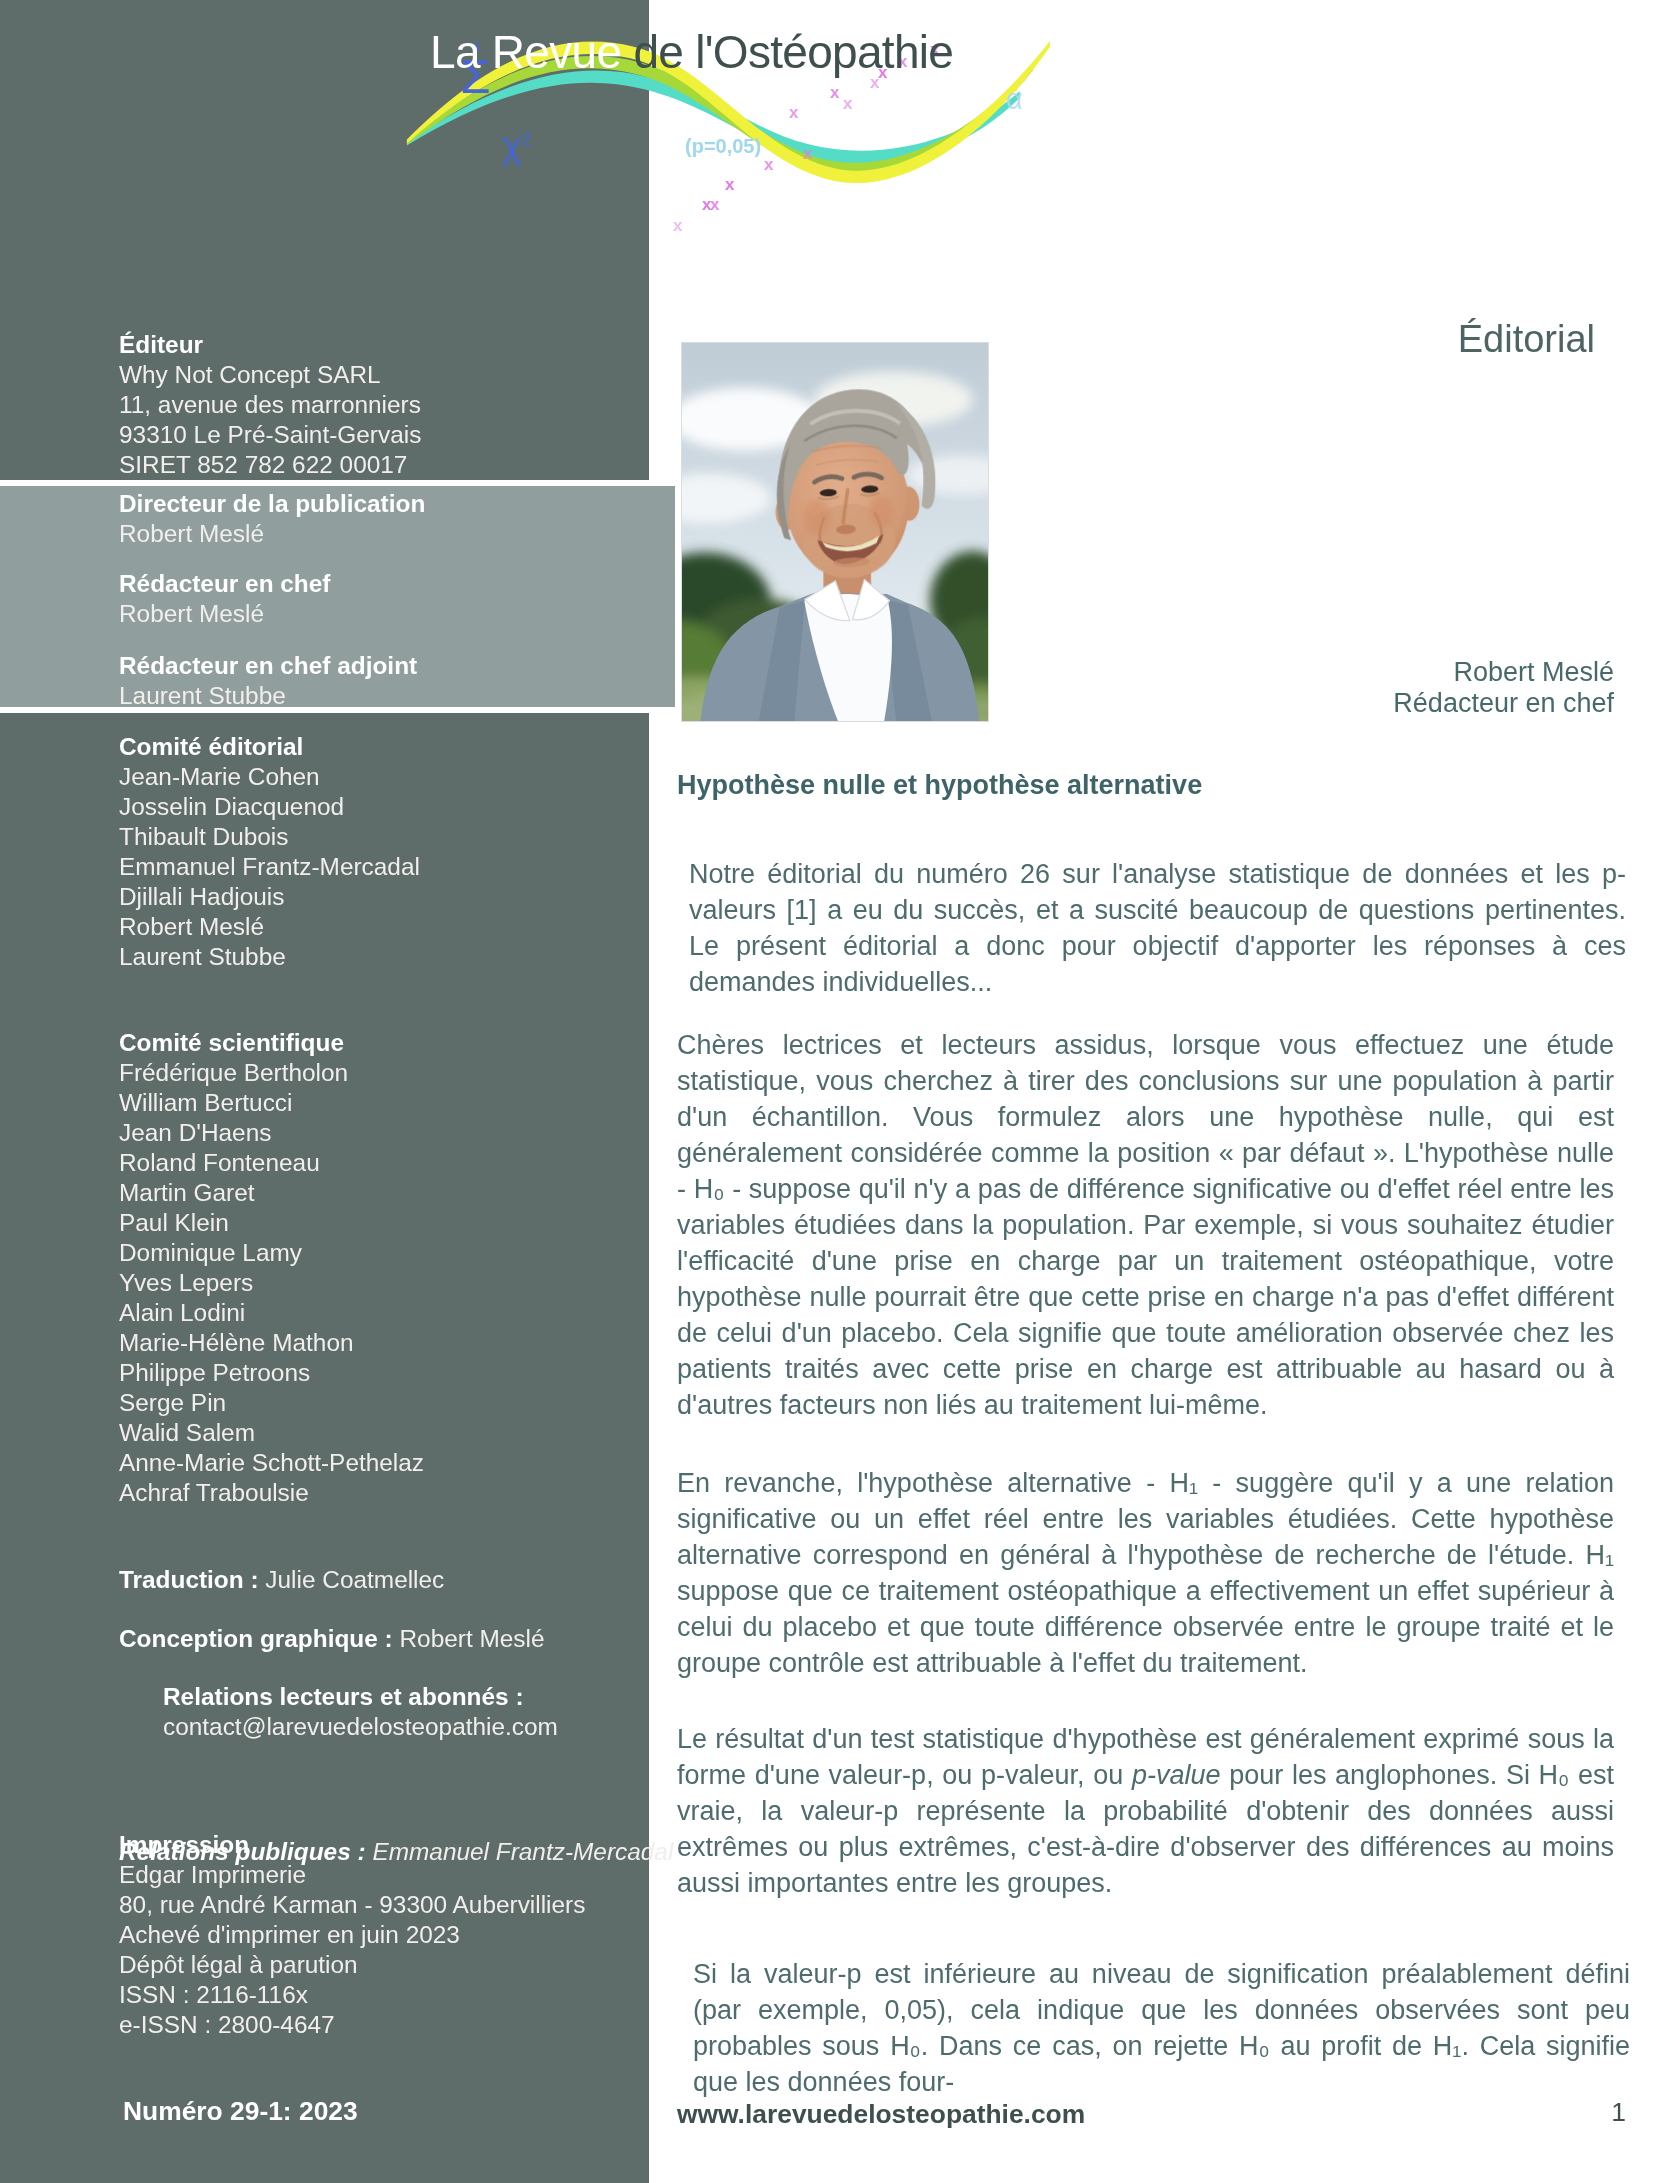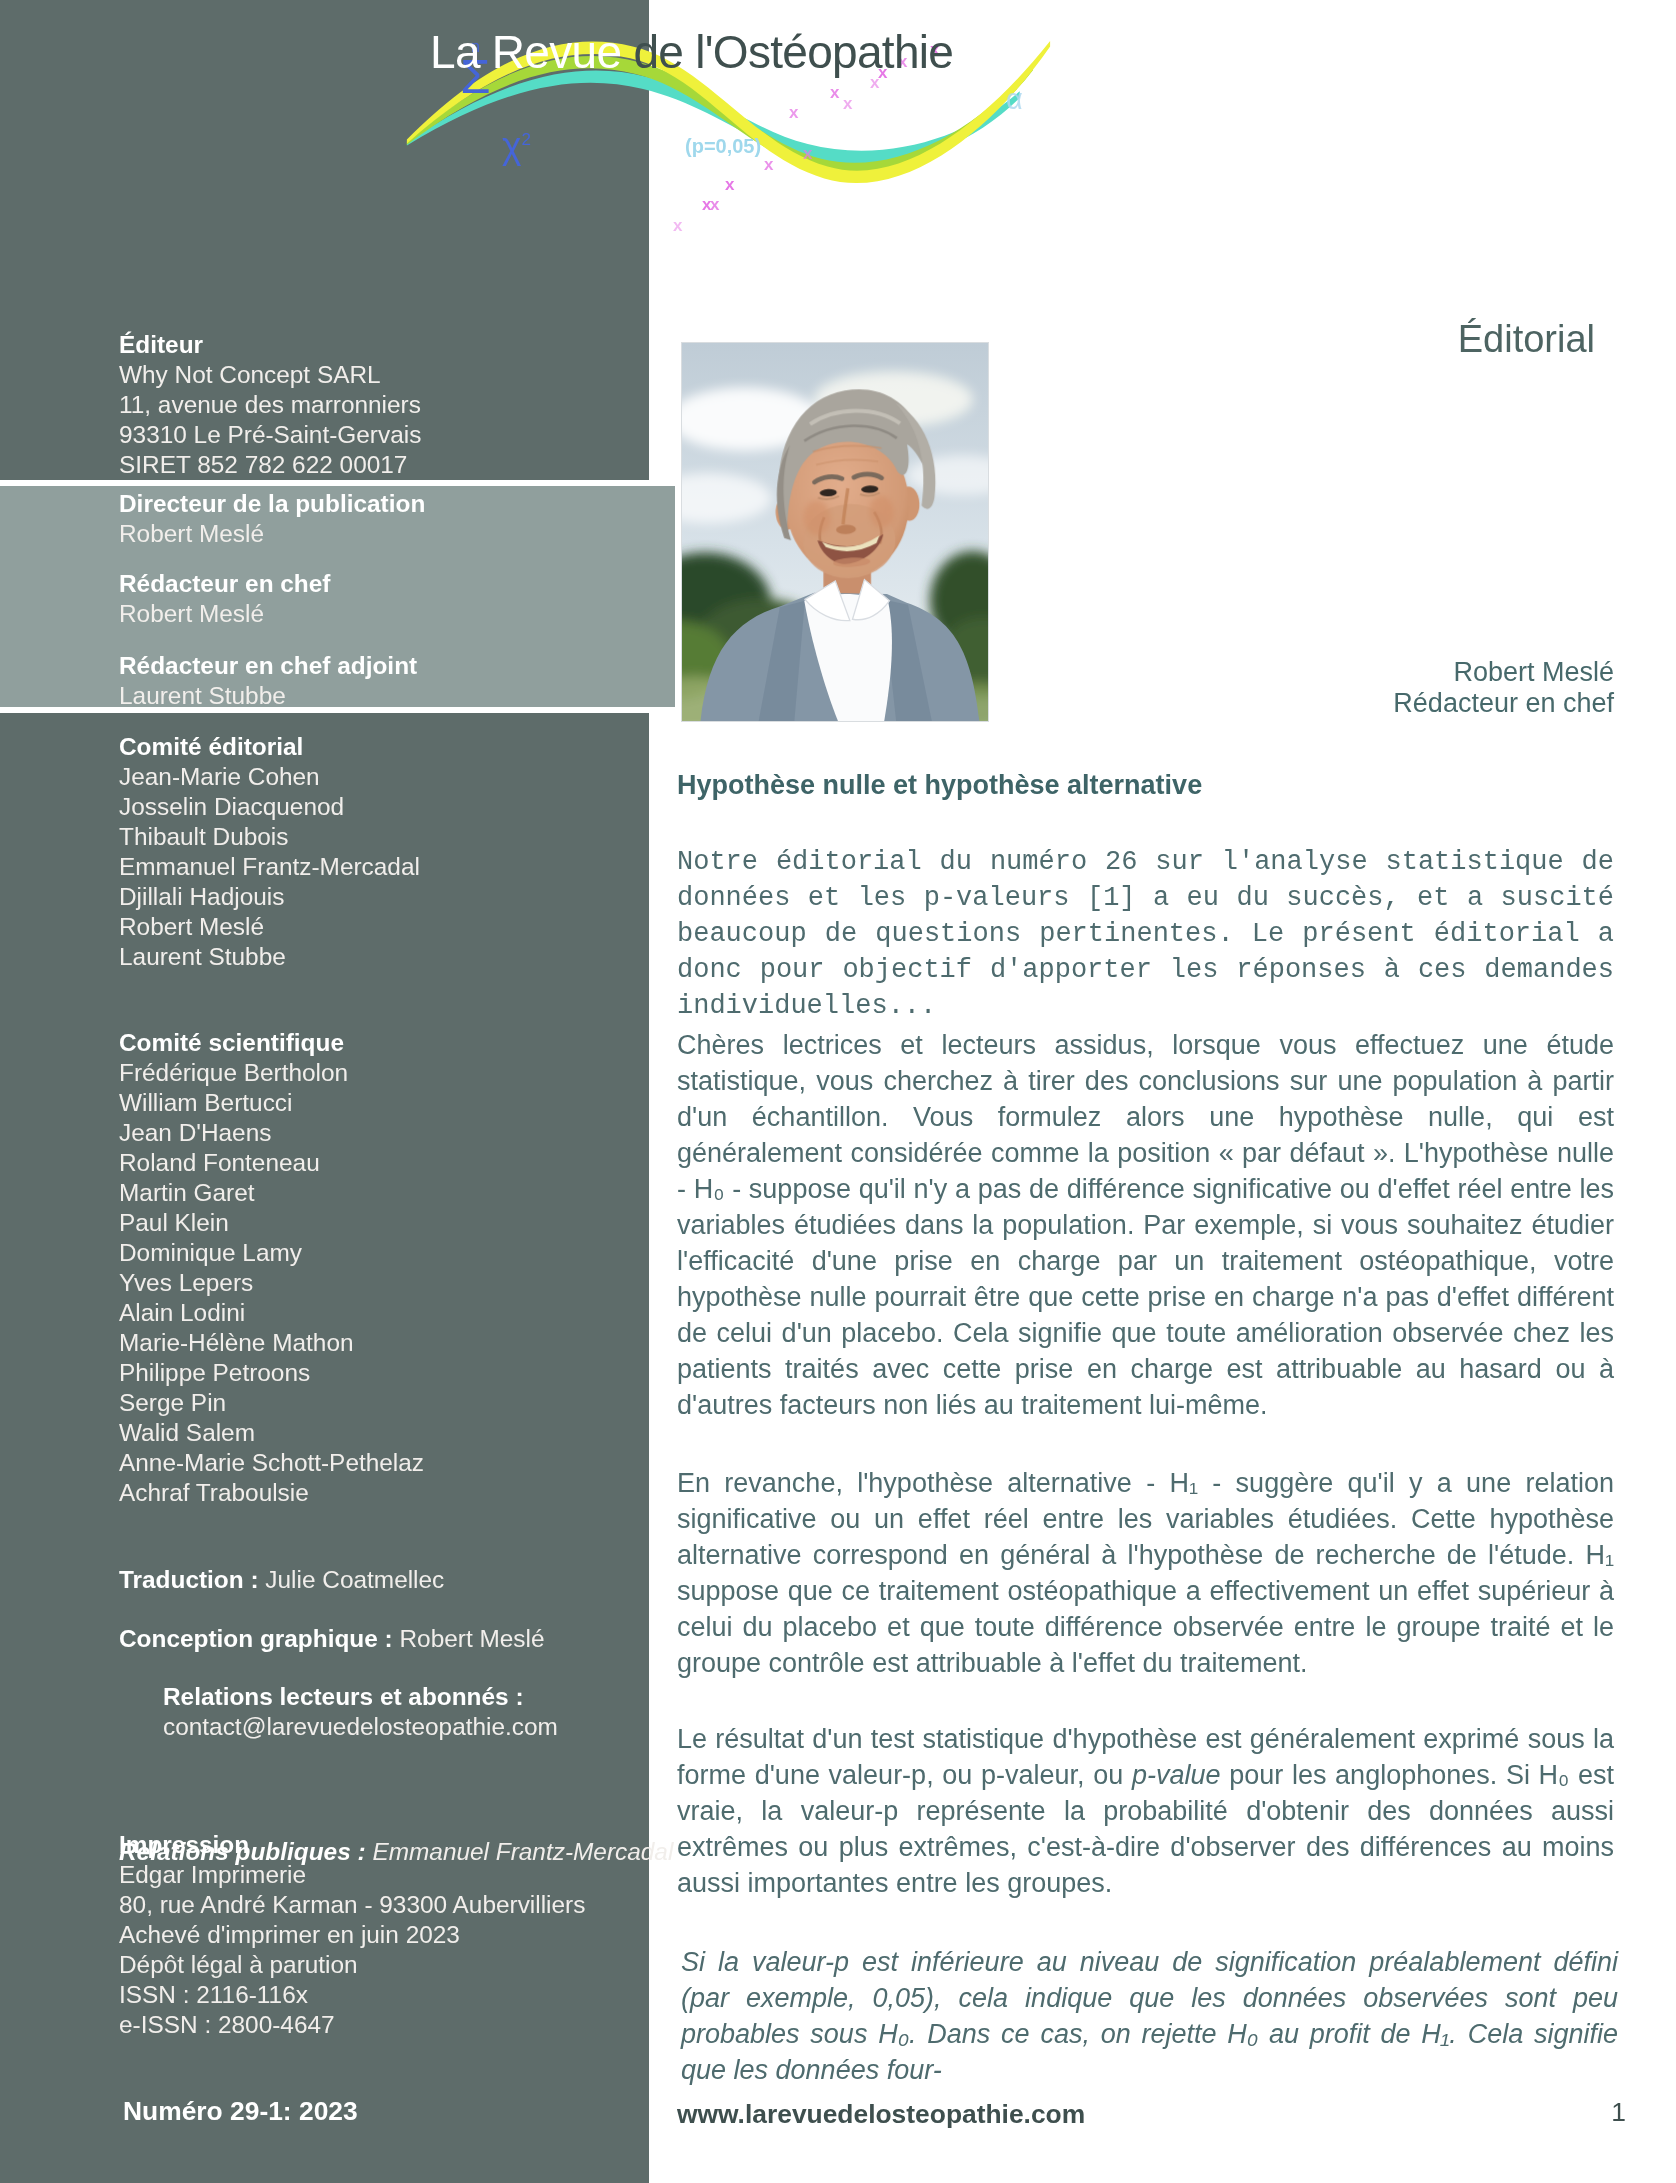--- a/index.html
+++ b/index.html
@@ -242,24 +242,24 @@
     <path d="M314,390 L276,358 L258,418 C280,422 300,410 314,390 Z" fill="#ffffff" stroke="#d9dde2" stroke-width="2"></path>
   </svg>
 
   <div class="abs byline">
     <div>Robert Meslé</div>
     <div>Rédacteur en chef</div>
   </div>
 
   <div class="abs article-h">Hypothèse nulle et hypothèse alternative</div>
 
-  <p class="abs para" style="top:844px;margin:0;font-family:Liberation Mono, monospace;">Notre éditorial du numéro 26 sur l'analyse statistique de données et les p-valeurs [1] a eu du succès, et a suscité beaucoup de questions pertinentes. Le présent éditorial a donc pour objectif d'apporter les réponses à ces demandes individuelles...</p>
+  <p class="abs para" style="top:844px;margin:12px;">Notre éditorial du numéro 26 sur l'analyse statistique de données et les p-valeurs [1] a eu du succès, et a suscité beaucoup de questions pertinentes. Le présent éditorial a donc pour objectif d'apporter les réponses à ces demandes individuelles...</p>
   <p class="abs para" style="top:1027px;margin:0;">Chères lectrices et lecteurs assidus, lorsque vous effectuez une étude statistique, vous cherchez à tirer des conclusions sur une population à partir d'un échantillon. Vous formulez alors une hypothèse nulle, qui est généralement considérée comme la position « par défaut ». L'hypothèse nulle - H₀ - suppose qu'il n'y a pas de différence significative ou d'effet réel entre les variables étudiées dans la population. Par exemple, si vous souhaitez étudier l'efficacité d'une prise en charge par un traitement ostéopathique, votre hypothèse nulle pourrait être que cette prise en charge n'a pas d'effet différent de celui d'un placebo. Cela signifie que toute amélioration observée chez les patients traités avec cette prise en charge est attribuable au hasard ou à d'autres facteurs non liés au traitement lui-même.</p>
   <p class="abs para" style="top:1465px;margin:0;">En revanche, l'hypothèse alternative - H₁ - suggère qu'il y a une relation significative ou un effet réel entre les variables étudiées. Cette hypothèse alternative correspond en général à l'hypothèse de recherche de l'étude. H₁ suppose que ce traitement ostéopathique a effectivement un effet supérieur à celui du placebo et que toute différence observée entre le groupe traité et le groupe contrôle est attribuable à l'effet du traitement.</p>
   <p class="abs para" style="top:1721px;margin:0;">Le résultat d'un test statistique d'hypothèse est généralement exprimé sous la forme d'une valeur-p, ou p-valeur, ou <em>p-value</em> pour les anglophones. Si H₀ est vraie, la valeur-p représente la probabilité d'obtenir des données aussi extrêmes ou plus extrêmes, c'est-à-dire d'observer des différences au moins aussi importantes entre les groupes.</p>
-  <p class="abs para" style="top:1940px;margin:4px;font-style:italic;">Si la valeur-p est inférieure au niveau de signification préalablement défini (par exemple, 0,05), cela indique que les données observées sont peu probables sous H₀. Dans ce cas, on rejette H₀ au profit de H₁. Cela signifie que les données four-</p>
+  <p class="abs para" style="top:1940px;margin:16px;">Si la valeur-p est inférieure au niveau de signification préalablement défini (par exemple, 0,05), cela indique que les données observées sont peu probables sous H₀. Dans ce cas, on rejette H₀ au profit de H₁. Cela signifie que les données four-</p>
 
   <div class="abs foot-issue">Numéro 29-1: 2023</div>
   <div class="abs foot-site">www.larevuedelosteopathie.com</div>
   <div class="abs foot-page">1</div>
 
 </div>
 
 
 </body></html>

